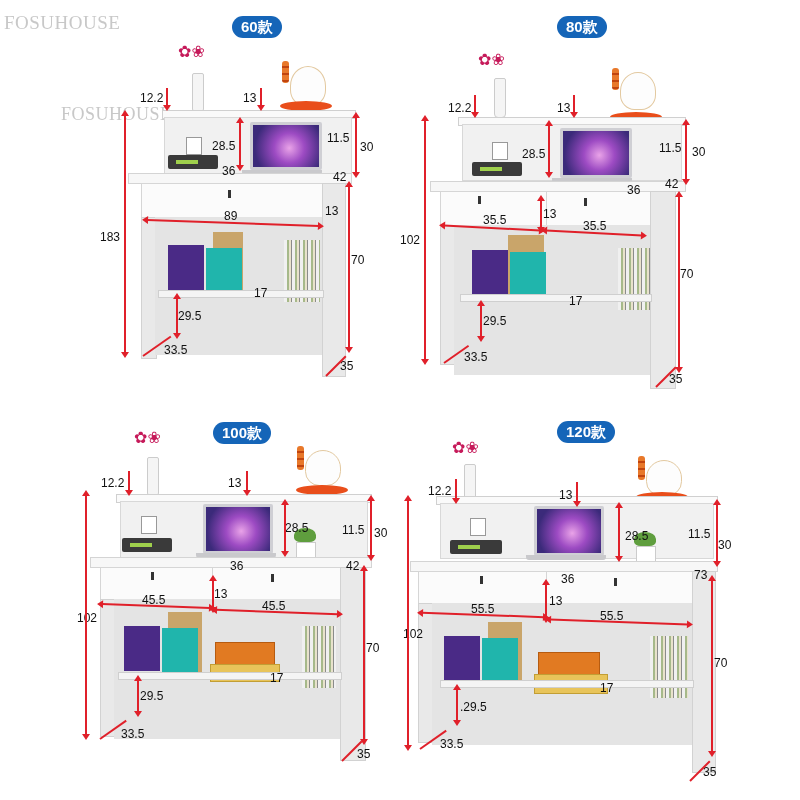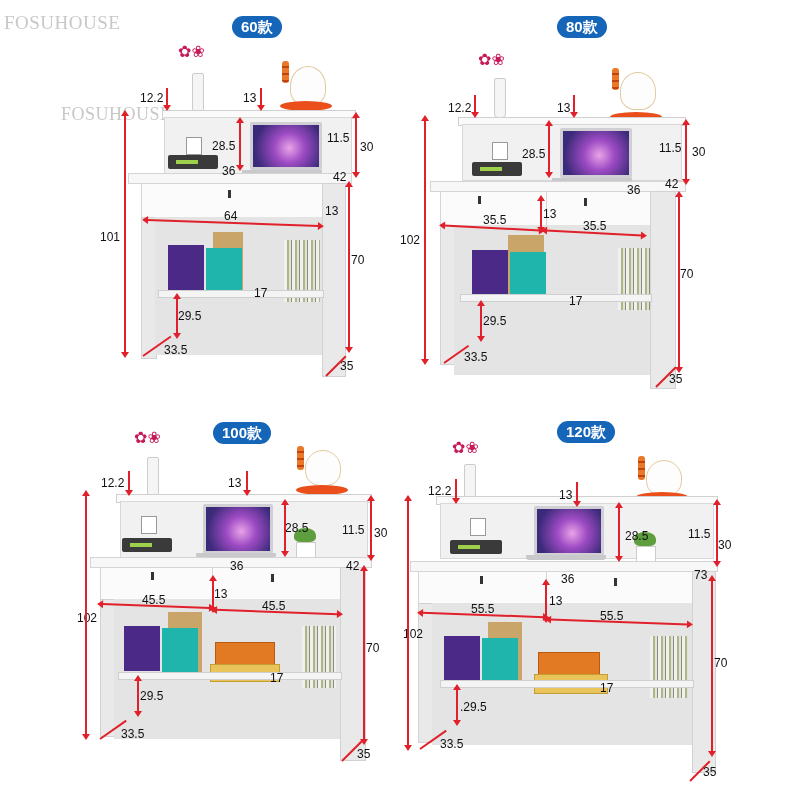--- a/index.html
+++ b/index.html
@@ -84,23 +84,23 @@
   <div class="arrow-v down" style="left:166px;top:88px;height:18px;"></div>
   <div class="dim" style="left:243px;top:92px;">13</div>
   <div class="arrow-v down" style="left:260px;top:88px;height:18px;"></div>
   <div class="dim" style="left:212px;top:140px;">28.5</div>
   <div class="arrow-v up down" style="left:239px;top:122px;height:44px;"></div>
   <div class="dim" style="left:327px;top:132px;">11.5</div>
   <div class="dim" style="left:360px;top:141px;">30</div>
   <div class="arrow-v up down" style="left:355px;top:117px;height:56px;"></div>
   <div class="dim" style="left:222px;top:165px;">36</div>
   <div class="dim" style="left:333px;top:171px;">42</div>
-  <div class="dim" style="left:100px;top:231px;">101</div>
+  <div class="dim" style="left:100px;top:231px;">183</div>
   <div class="arrow-v up down" style="left:124px;top:115px;height:238px;"></div>
-  <div class="dim" style="left:224px;top:210px;">64</div>
+  <div class="dim" style="left:224px;top:210px;">89</div>
   <div class="arrow-h left right" style="left:147px;top:222px;width:172px;transform:rotate(2deg);"></div>
   <div class="dim" style="left:325px;top:205px;">13</div>
   <div class="dim" style="left:351px;top:254px;">70</div>
   <div class="arrow-v up down" style="left:348px;top:186px;height:162px;"></div>
   <div class="dim" style="left:254px;top:287px;">17</div>
   <div class="dim" style="left:178px;top:310px;">29.5</div>
   <div class="arrow-v up down" style="left:176px;top:298px;height:36px;"></div>
   <div class="dim" style="left:164px;top:344px;">33.5</div>
   <div class="diag" style="left:143px;top:355px;width:34px;transform:rotate(-35deg);"></div>
   <div class="dim" style="left:340px;top:360px;">35</div>

